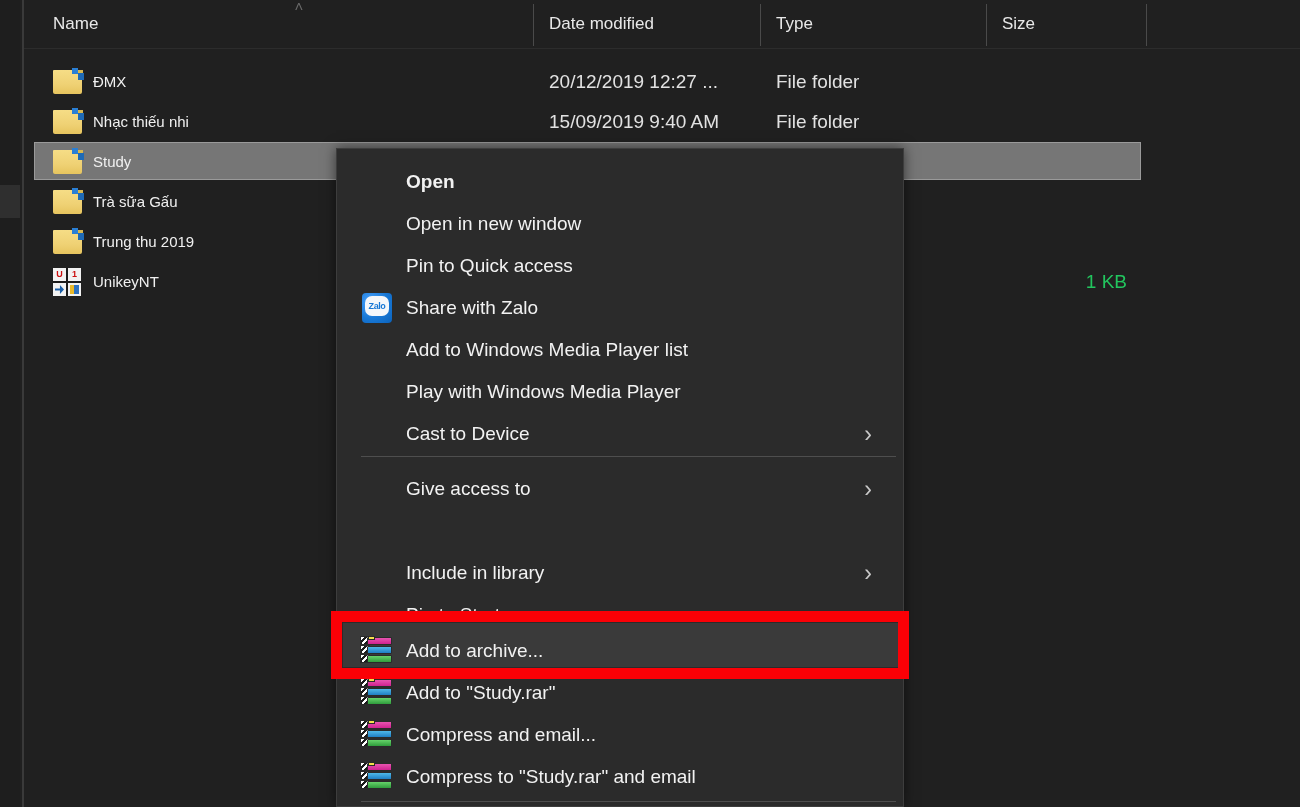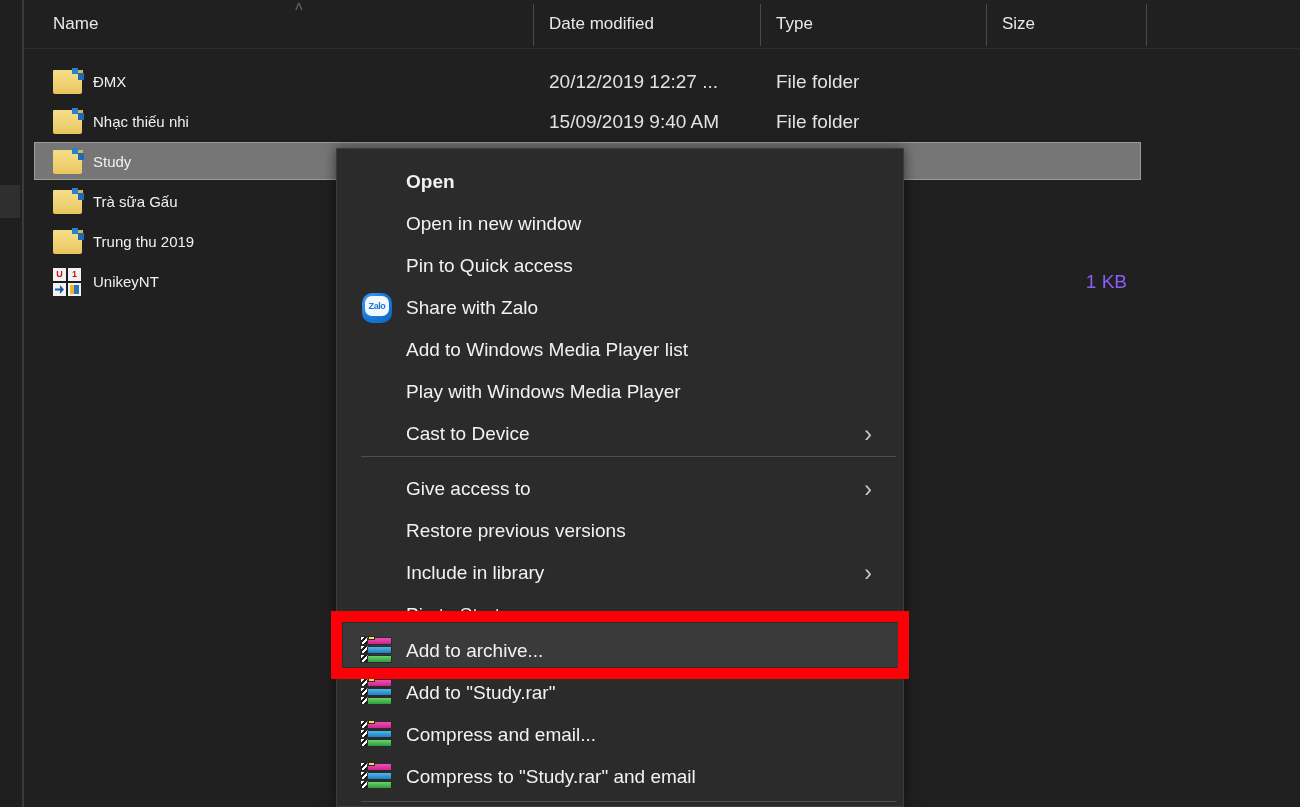--- a/index.html
+++ b/index.html
@@ -123,21 +123,21 @@
     left: 752px; top: 7px;
     color: #e2e2e2;
     font-size: 19px;
     line-height: 26px;
     white-space: nowrap;
   }
   .cell-size {
     position: absolute;
     left: 975px; top: 7px;
     width: 128px;
-    color: #8b5cf6;
+    color: #22c55e;
     font-size: 19px;
     line-height: 26px;
     text-align: right;
     white-space: nowrap;
   }
 
   
   .ic-folder {
     position: absolute;
     left: 29px; top: 7px;
@@ -249,21 +249,21 @@
     width: 556px;
     height: 44px;
     background: #3a3a3a;
   }
 
   
   .ic-zalo {
     position: absolute;
     left: 24px; top: 6px;
     width: 30px; height: 30px;
-    border-radius: 10px;
+    border-radius: 4px;
     background: radial-gradient(circle at 30% 30%, #4aa3ff 0%, #1878d6 55%, #0b62bb 100%);
     overflow: hidden;
   }
   .ic-zalo .plate {
     position: absolute;
     left: 3px; top: 3px;
     width: 24px; height: 20px;
     background: #f4f7fb;
     border-radius: 7px;
   }
@@ -471,23 +471,20 @@
       <div class="arrow">›</div>
     </div>
 
     <div class="ctx-sep" style="top:307px;"></div>
 
     <div class="ctx-item" style="top:319px;">
       <div class="label">Give access to</div>
       <div class="arrow">›</div>
     </div>
 
-    <div class="ctx-item" style="top:361px;">
-      <div class="label">Restore previous versions</div>
-    </div>
 
     <div class="ctx-item" style="top:403px;">
       <div class="label">Include in library</div>
       <div class="arrow">›</div>
     </div>
 
     <div class="ctx-item" style="top:445px;">
       <div class="label">Pin to Start</div>
     </div>
 

